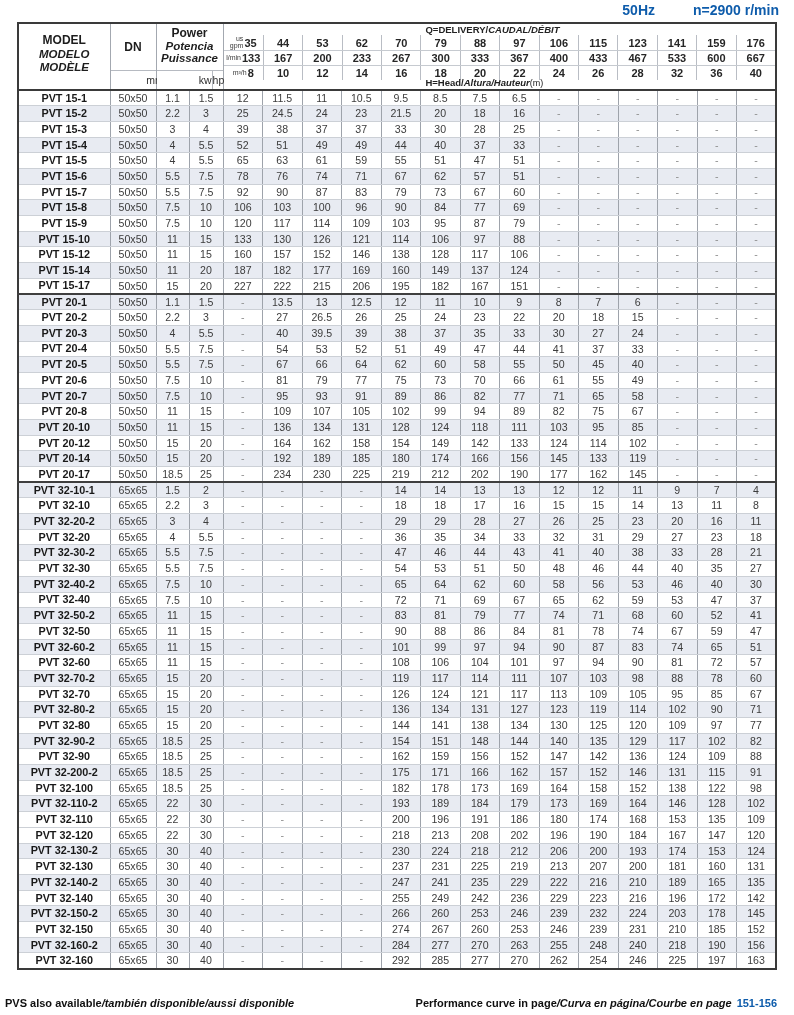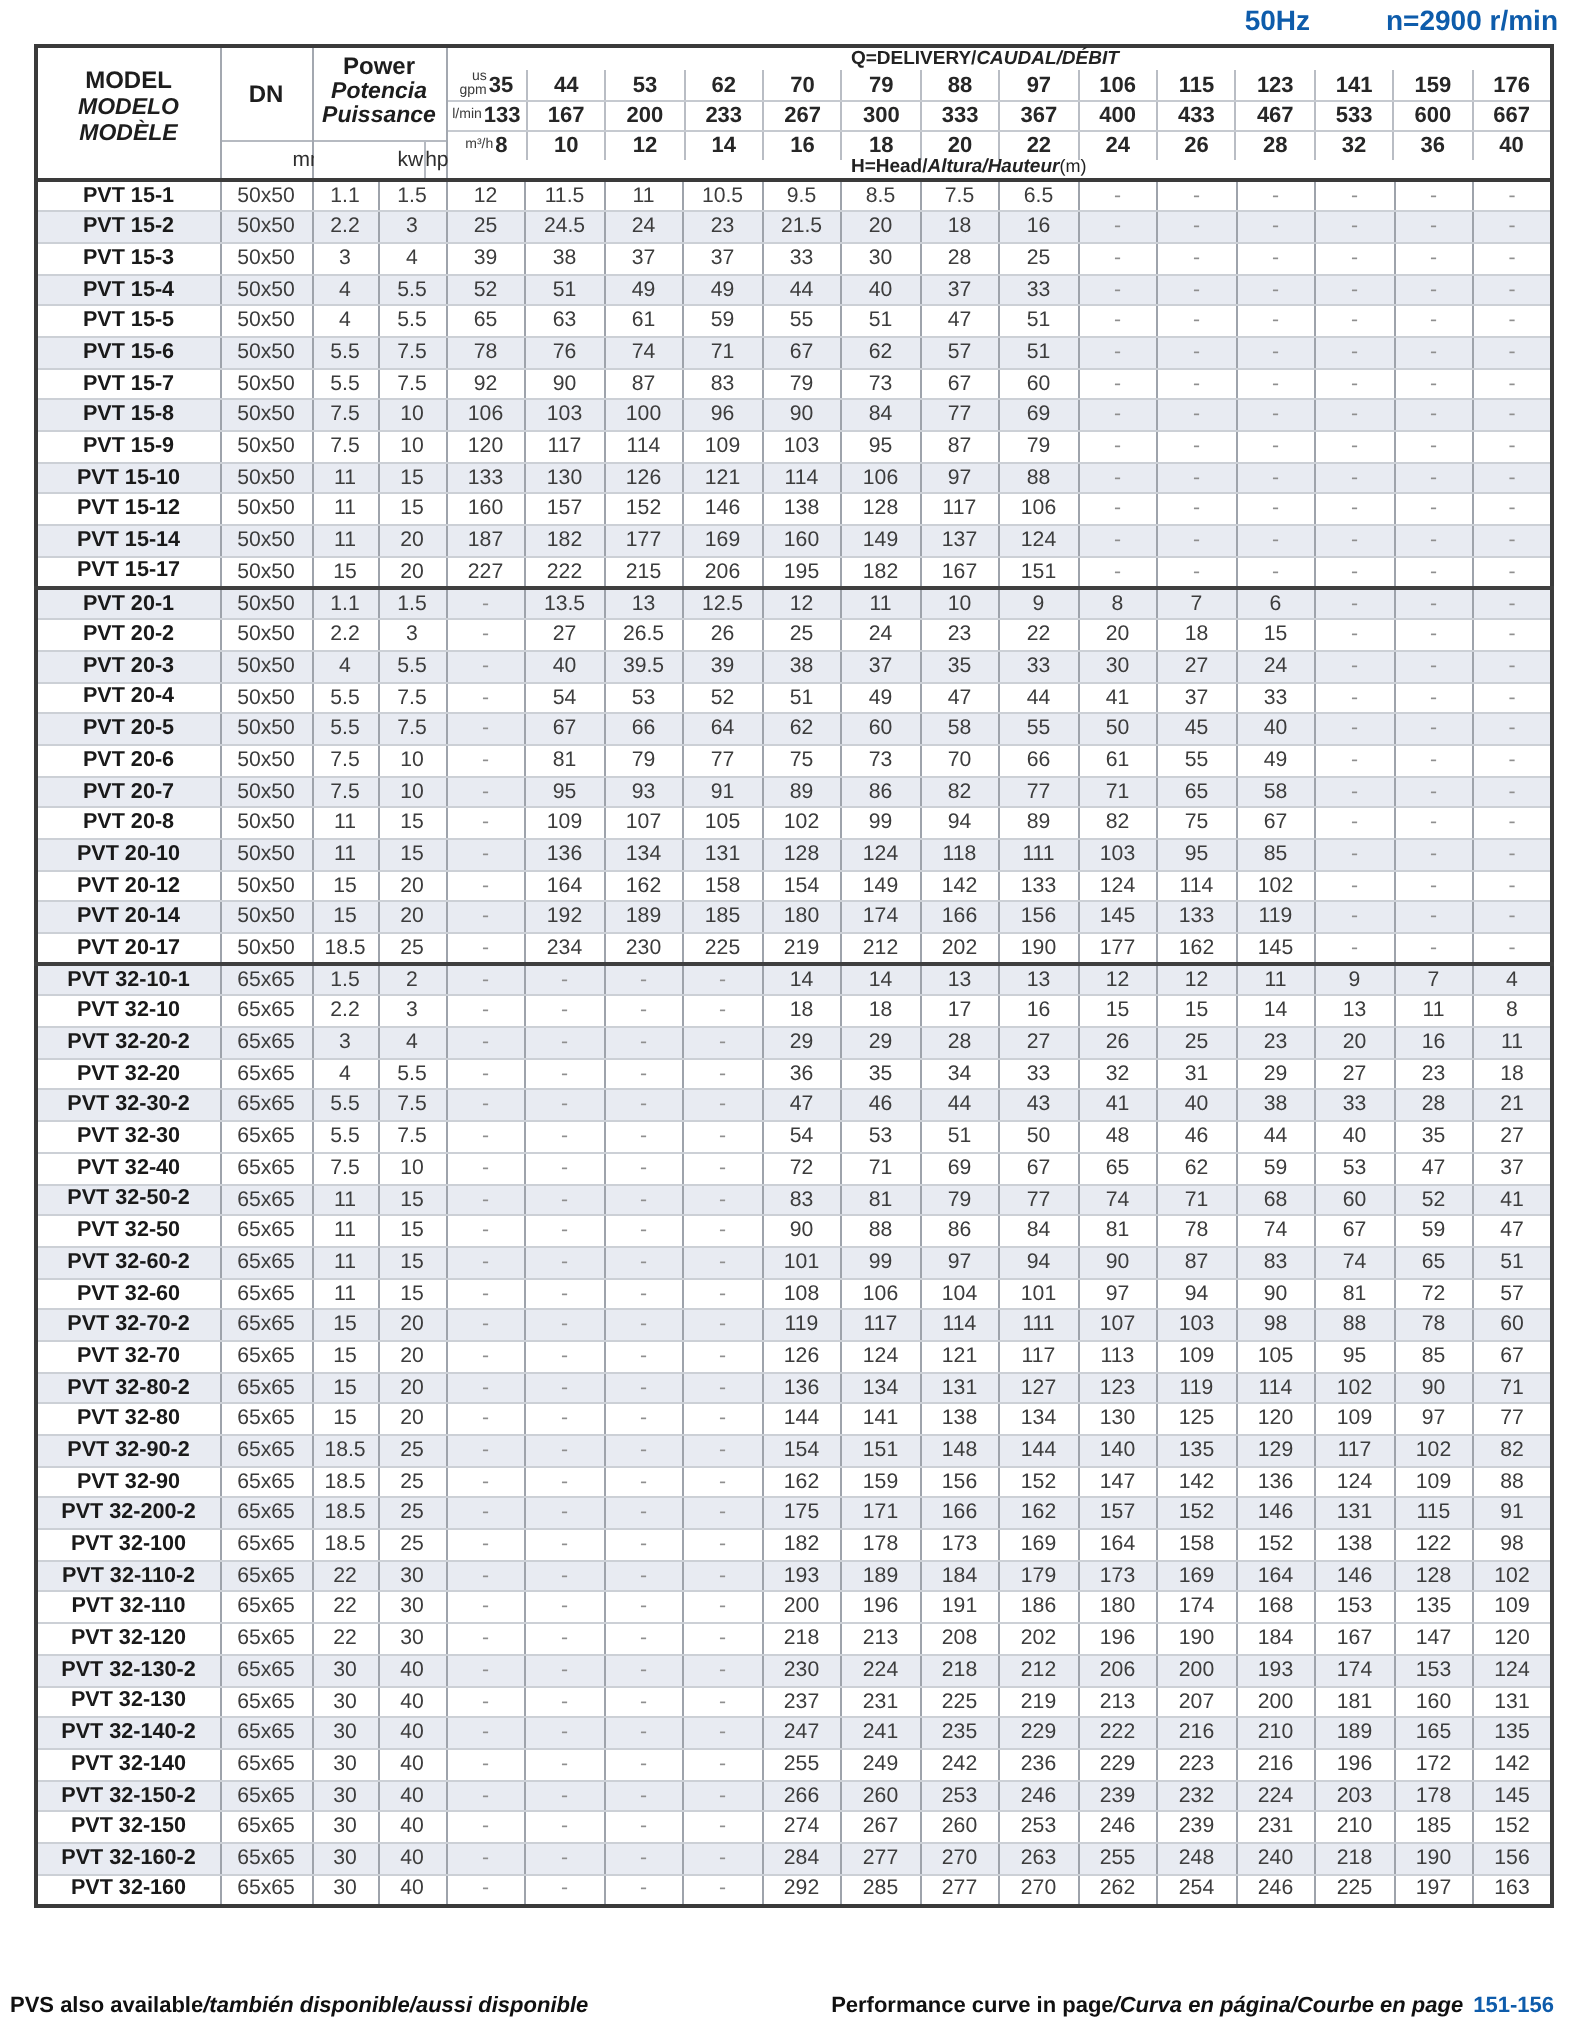--- a/index.html
+++ b/index.html
@@ -908,20 +908,40 @@
           <td>53</td>
           <td>51</td>
           <td>50</td>
           <td>48</td>
           <td>46</td>
           <td>44</td>
           <td>40</td>
           <td>35</td>
           <td>27</td>
         </tr>
+        <tr class="striped">
+          <td class="model">PVT 32-40-2</td>
+          <td class="dn">65x65</td>
+          <td class="kw">7.5</td>
+          <td class="hp">10</td>
+          <td class="dash">-</td>
+          <td class="dash">-</td>
+          <td class="dash">-</td>
+          <td class="dash">-</td>
+          <td>65</td>
+          <td>64</td>
+          <td>62</td>
+          <td>60</td>
+          <td>58</td>
+          <td>56</td>
+          <td>53</td>
+          <td>46</td>
+          <td>40</td>
+          <td>30</td>
+        </tr>
         <tr>
           <td class="model">PVT 32-40</td>
           <td class="dn">65x65</td>
           <td class="kw">7.5</td>
           <td class="hp">10</td>
           <td class="dash">-</td>
           <td class="dash">-</td>
           <td class="dash">-</td>
           <td class="dash">-</td>
           <td>72</td>

